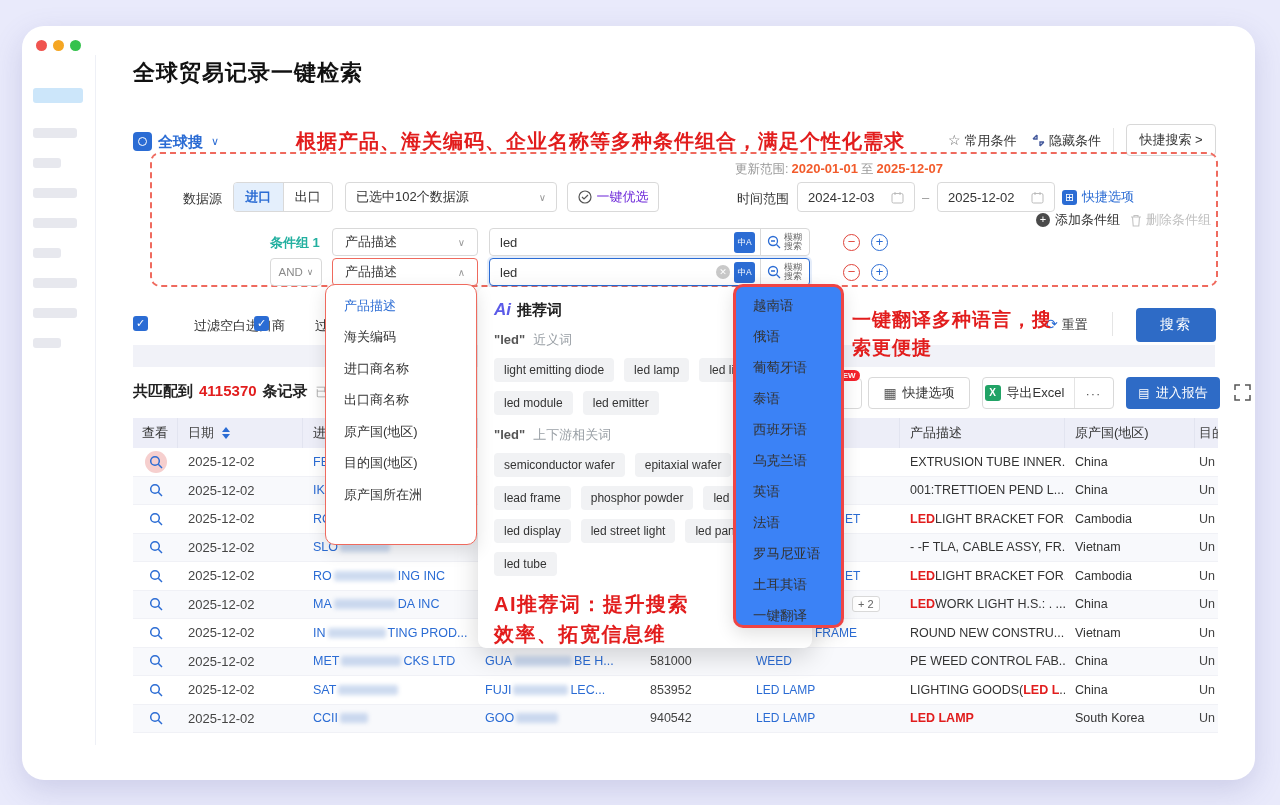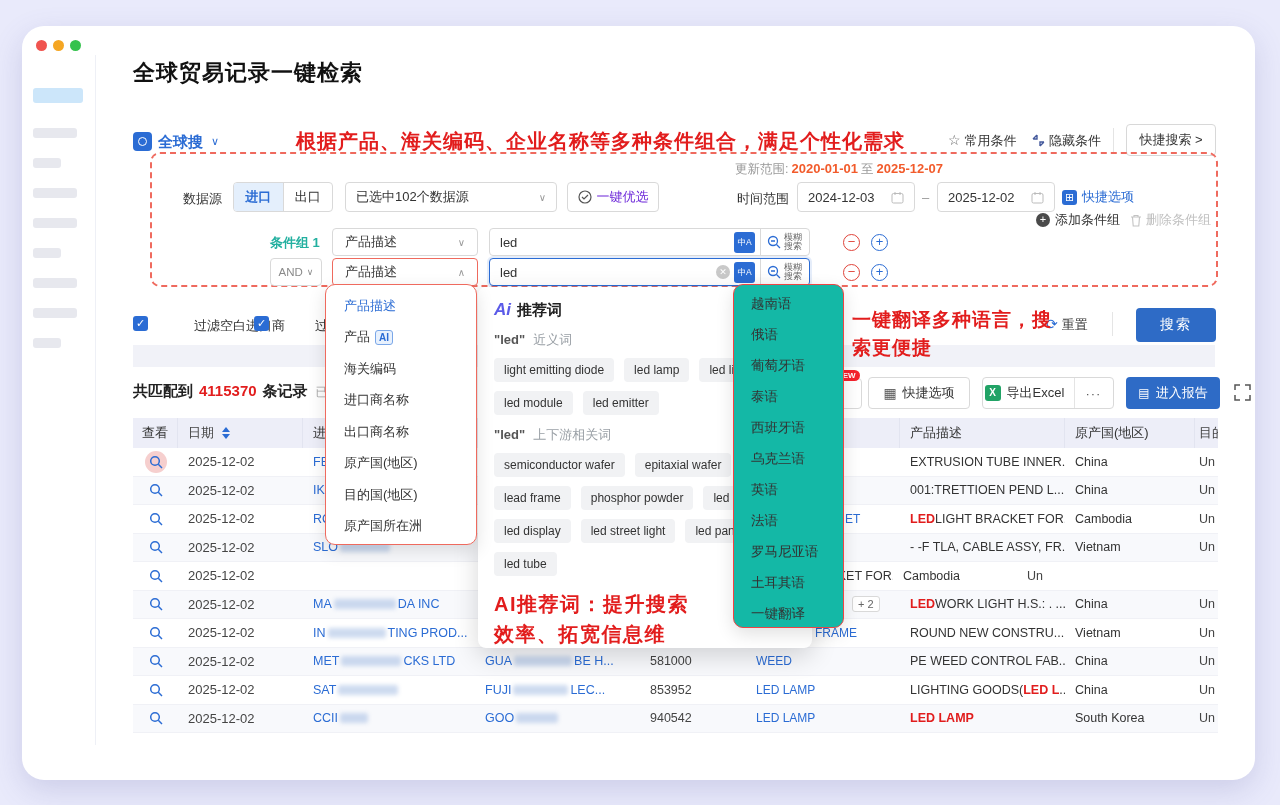--- a/index.html
+++ b/index.html
@@ -141,21 +141,21 @@
   .aip-sec b { color:#555; margin-right:8px; }
   .tagrow { display:flex; margin-top:9px; gap:10px; white-space:nowrap; }
   .tag { background:#f1f2f4; border-radius:4px; padding:5px 10px; font-size:12px; color:#333; flex:0 0 auto; }
   .ann-ai { margin-top:13px; font-size:20px; font-weight:bold; color:#e21d1d; line-height:30px; letter-spacing:1.5px; }
 
   .fdd { position:absolute; left:325px; top:284px; width:152px; height:261px; background:#fff; border:1px solid #ef6a5e; border-radius:10px; box-shadow:0 6px 18px rgba(0,0,0,.12); z-index:20; padding-top:5px; overflow:hidden; }
   .fdd-item { height:31.5px; display:flex; align-items:center; padding-left:18px; color:#333; font-size:13px; }
   .fdd-item.active { color:#2b6cd4; }
   .aibadge { margin-left:5px; background:#e8f1fd; border:1px solid #7aa7e8; color:#2b6cd4; font-size:10px; font-weight:bold; border-radius:3px; padding:0 3px; line-height:13px; }
 
-  .ldd { position:absolute; left:733px; top:284px; width:111px; height:344px; background:#14b8a6; border:1px solid #ef4444; border-radius:10px; box-shadow:0 6px 18px rgba(0,0,0,.12); z-index:30; padding-top:3px; overflow:hidden; }
+  .ldd { position:absolute; left:733px; top:284px; width:111px; height:344px; background:#3b82f6; border:3px solid #ef4444; border-radius:10px; box-shadow:0 6px 18px rgba(0,0,0,.12); z-index:30; padding-top:3px; overflow:hidden; }
   .ldd-item { height:31px; display:flex; align-items:center; padding-left:17px; color:#333; font-size:13.5px; }
 </style>
 </head>
 <body>
 
 <div class="window"></div>
 <div class="dot r"></div>
 <div class="dot o"></div>
 <div class="dot g"></div>
 <div id="sidebar">
@@ -436,20 +436,23 @@
     <div class="tr">
       <div class="td c0">
         <span class="magw">
           <svg width="14" height="14" viewBox="0 0 14 14">
             <circle cx="6" cy="6" r="4.3" stroke="#2b6cd4" fill="none" stroke-width="1.5"></circle>
             <path d="M9.3 9.3L13 13" stroke="#2b6cd4" stroke-width="1.5"></path>
           </svg>
         </span>
       </div>
       <div class="td c1">2025-12-02</div>
+      <div class="td c2">
+        <span class="lnk">RO<span class="blur" style="width: 62px;"></span>ING INC</span>
+      </div>
       <div class="td c3"></div>
       <div class="td c4"></div>
       <div class="td c5">
         <span class="kwb" style="margin-left: 105px;">ET</span>
       </div>
       <div class="td c6">
         <span class="redtx">LED</span>
         <span> LIGHT BRACKET FOR...</span>
       </div>
       <div class="td c7">Cambodia</div>
@@ -627,24 +630,20 @@
   <div class="ann-ai">
     <div>AI推荐词：提升搜索</div>
     <div>效率、拓宽信息维</div>
 
   </div>
 </div>
 
 <div class="fdd" id="fdd">
     <div class="fdd-item active">
       <span>产品描述</span>
-    </div>
-    <div class="fdd-item">
-      <span>产品</span>
-      <span class="aibadge">AI</span>
     </div>
     <div class="fdd-item">
       <span>海关编码</span>
     </div>
     <div class="fdd-item">
       <span>进口商名称</span>
     </div>
     <div class="fdd-item">
       <span>出口商名称</span>
     </div>

